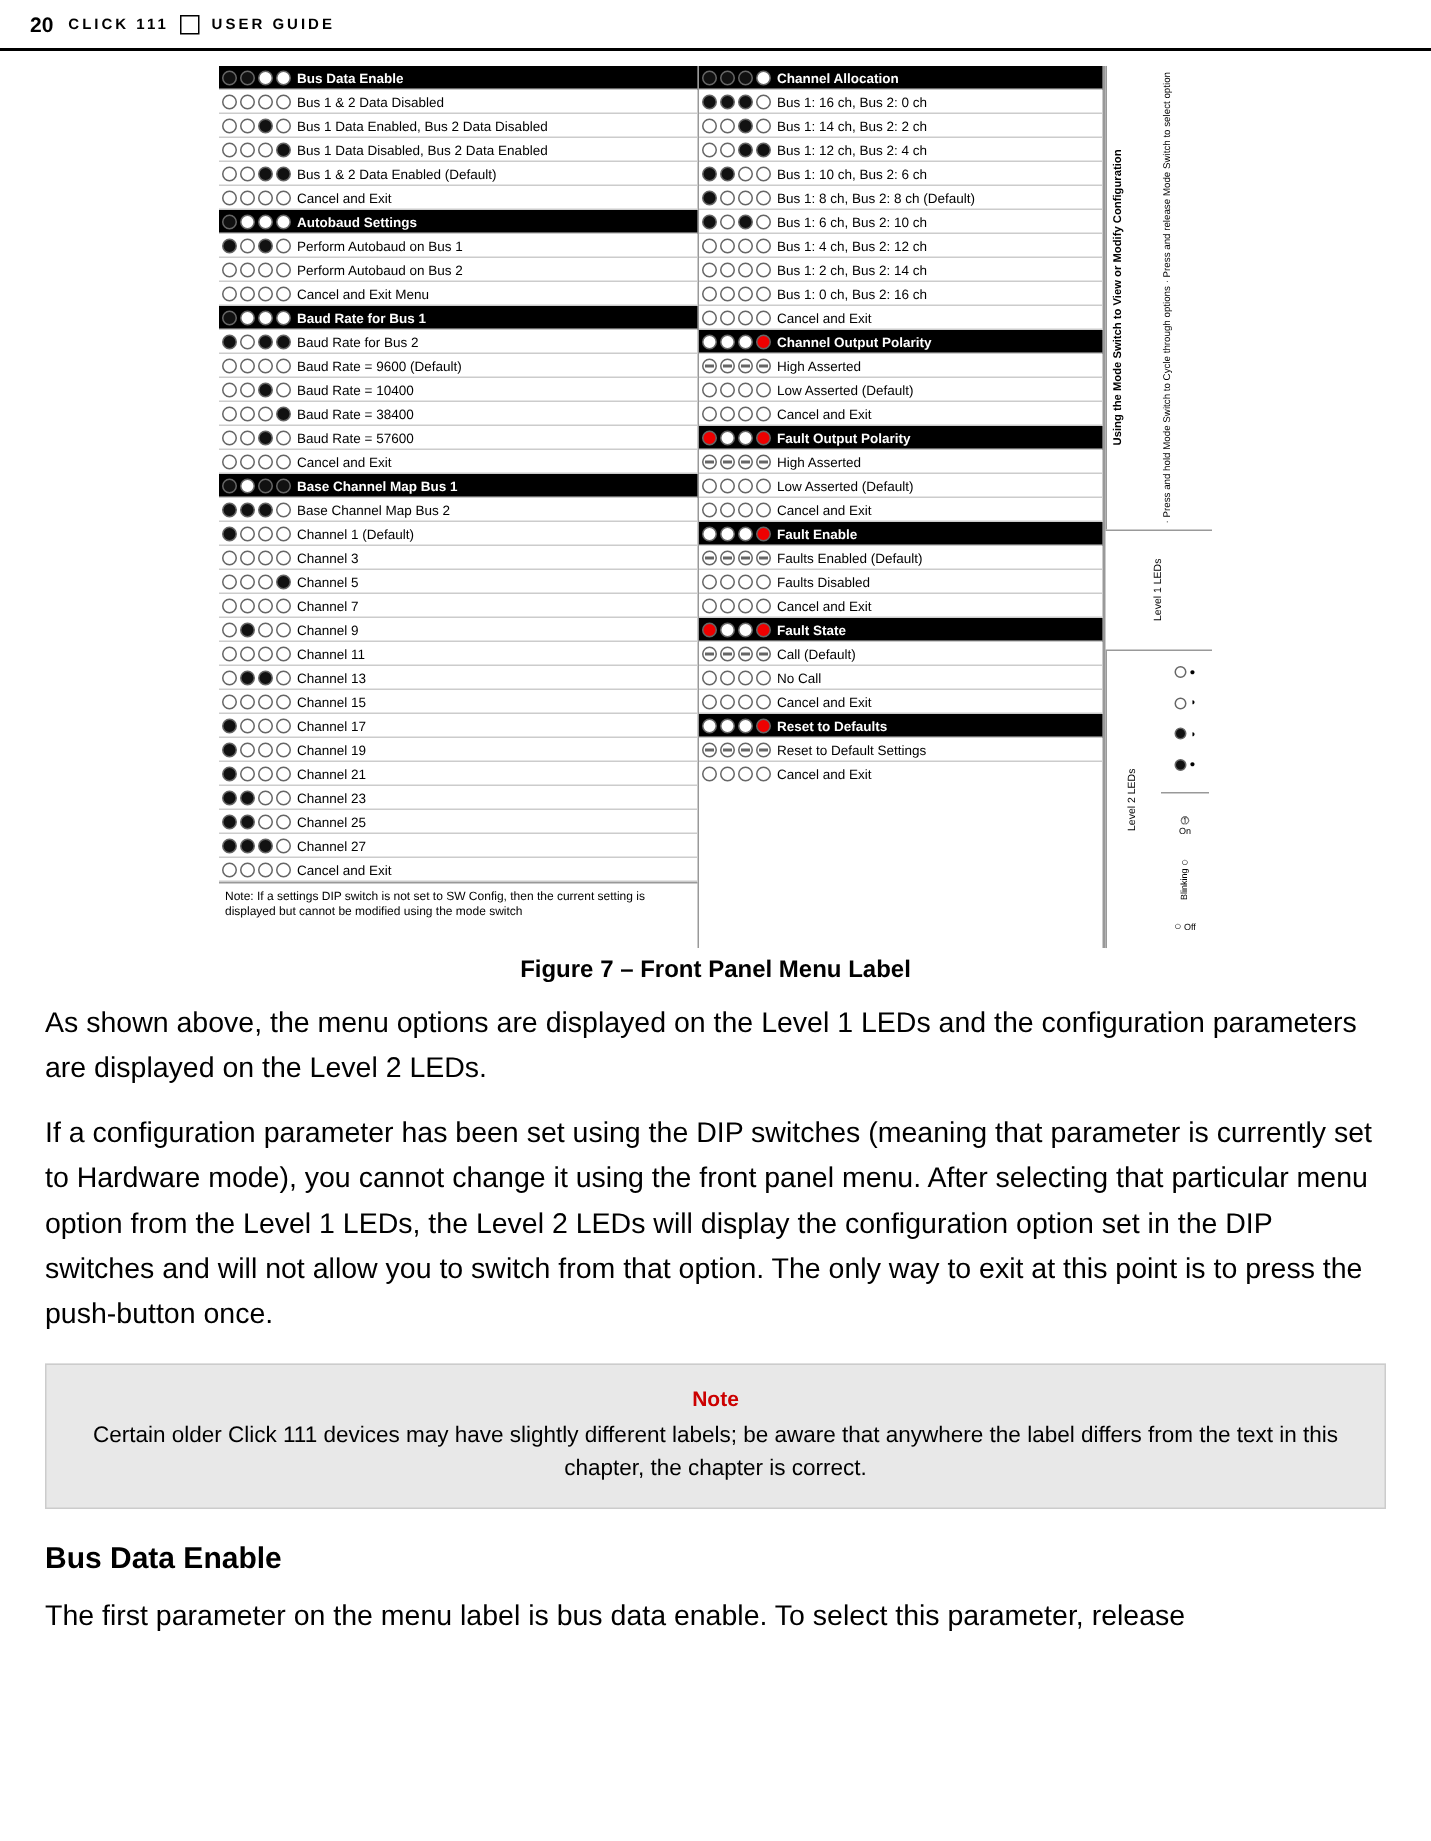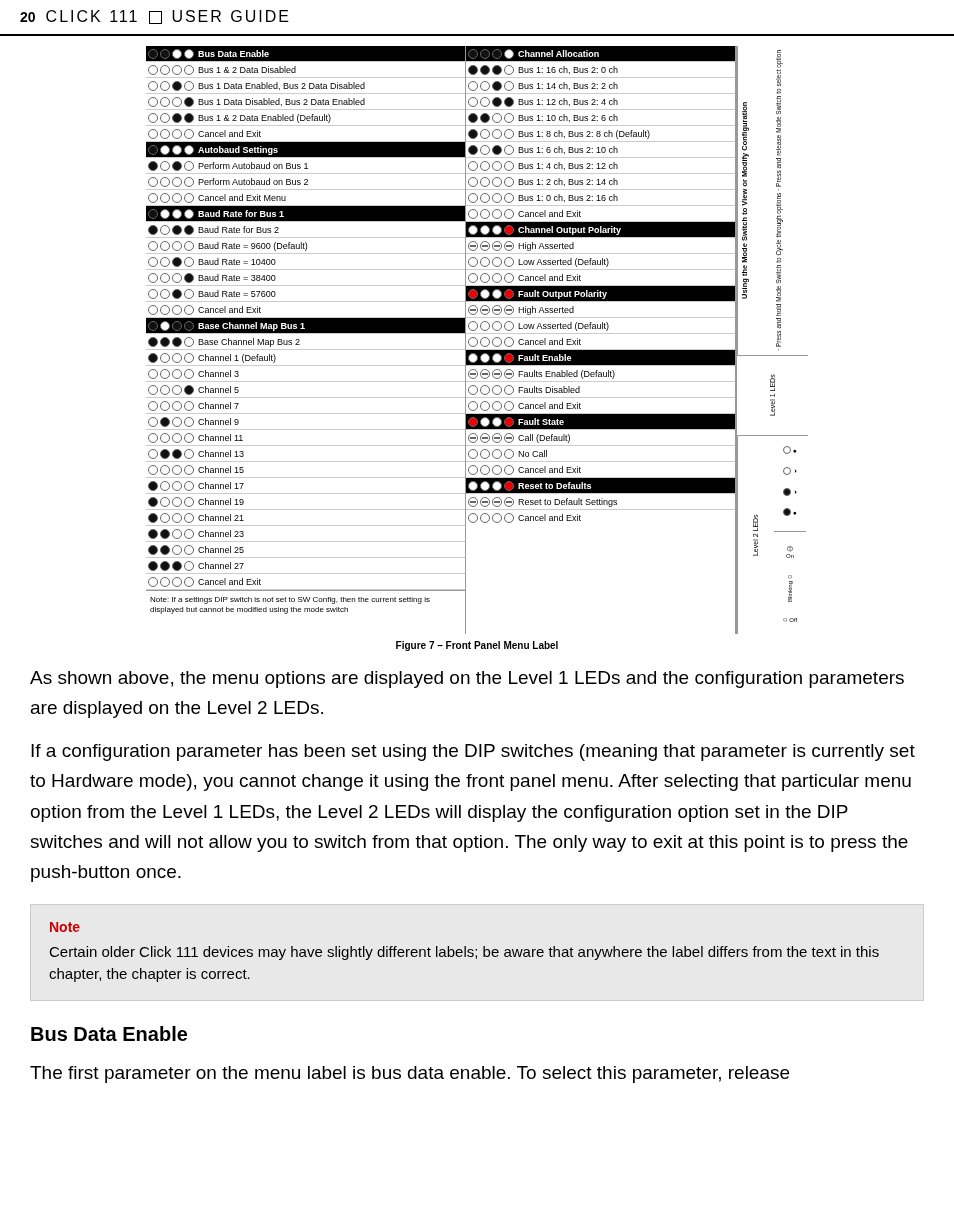--- a/index.html
+++ b/index.html
@@ -20,22 +20,22 @@
       padding: 8px 20px;
       border-bottom: 2px solid #000;
       margin-bottom: 10px;
     }
     .page-number {
       font-weight: bold;
       font-size: 14px;
       margin-right: 10px;
     }
     .page-title {
-      font-size: 16px;
-      font-weight: normal;
+      font-size: 10px;
+      font-weight: bold;
       letter-spacing: 2px;
       text-transform: uppercase;
     }
     .checkbox-icon {
       display: inline-block;
       width: 13px;
       height: 13px;
       border: 1.5px solid #000;
       margin: 0 3px;
       vertical-align: middle;
@@ -116,38 +116,39 @@
     }
 
     .row-text {
       font-size: 9px;
       flex: 1;
     }
 
     
     .figure-caption {
       text-align: right;
-      font-size: 10px;
+      font-size: 16px;
       font-weight: bold;
       margin-top: 6px;
     }
 
     
     .body-text {
       font-size: 19px;
       line-height: 1.6;
       margin: 12px 0;
     }
 
     
     .note-box {
       background: #e8e8e8;
       border: 1px solid #ccc;
       padding: 14px 18px;
       margin: 16px 0;
+      text-align: center;
     }
     .note-title {
       font-weight: bold;
       font-size: 14px;
       color: #c00;
       margin-bottom: 6px;
     }
     .note-text {
       font-size: 15px;
       line-height: 1.5;

